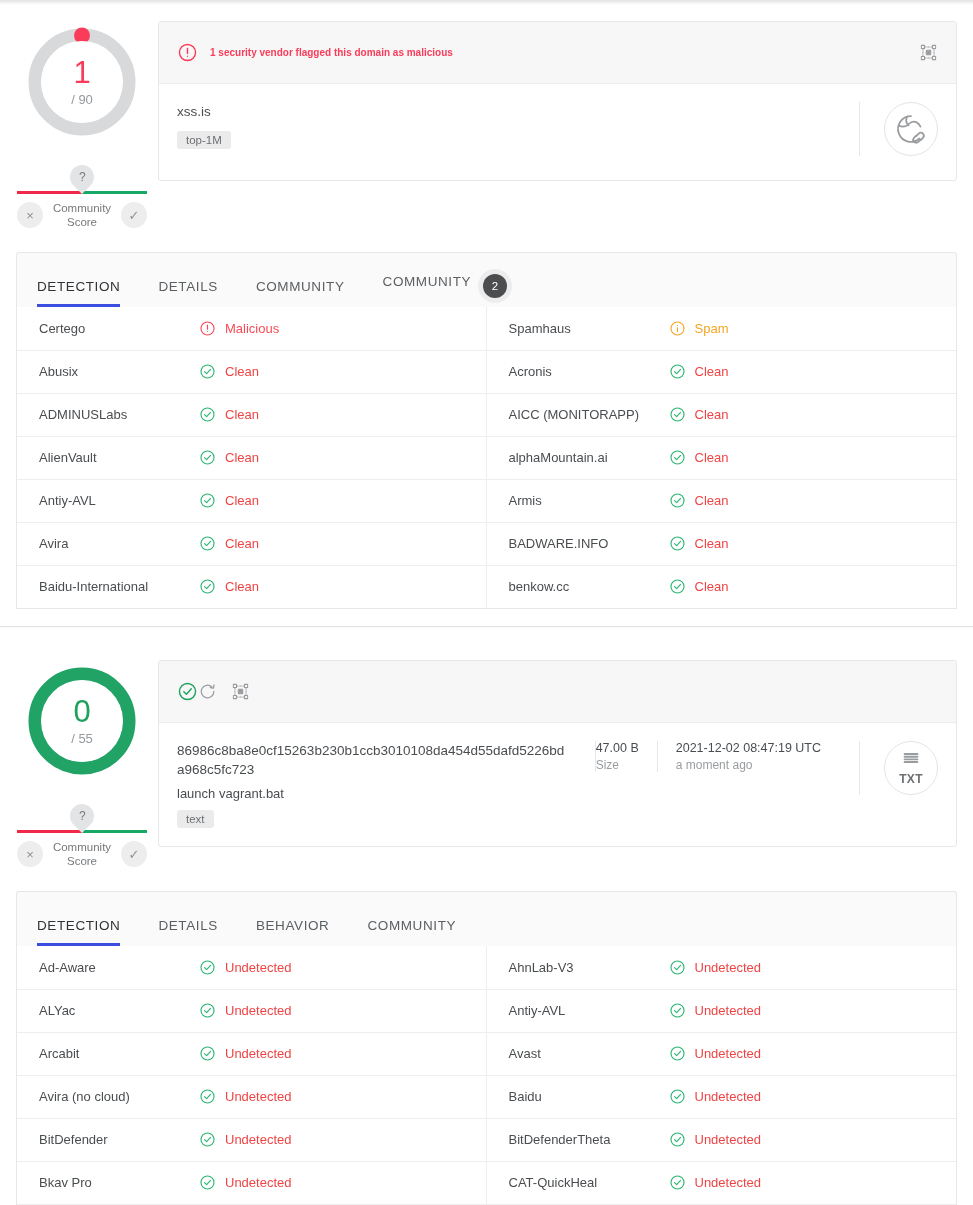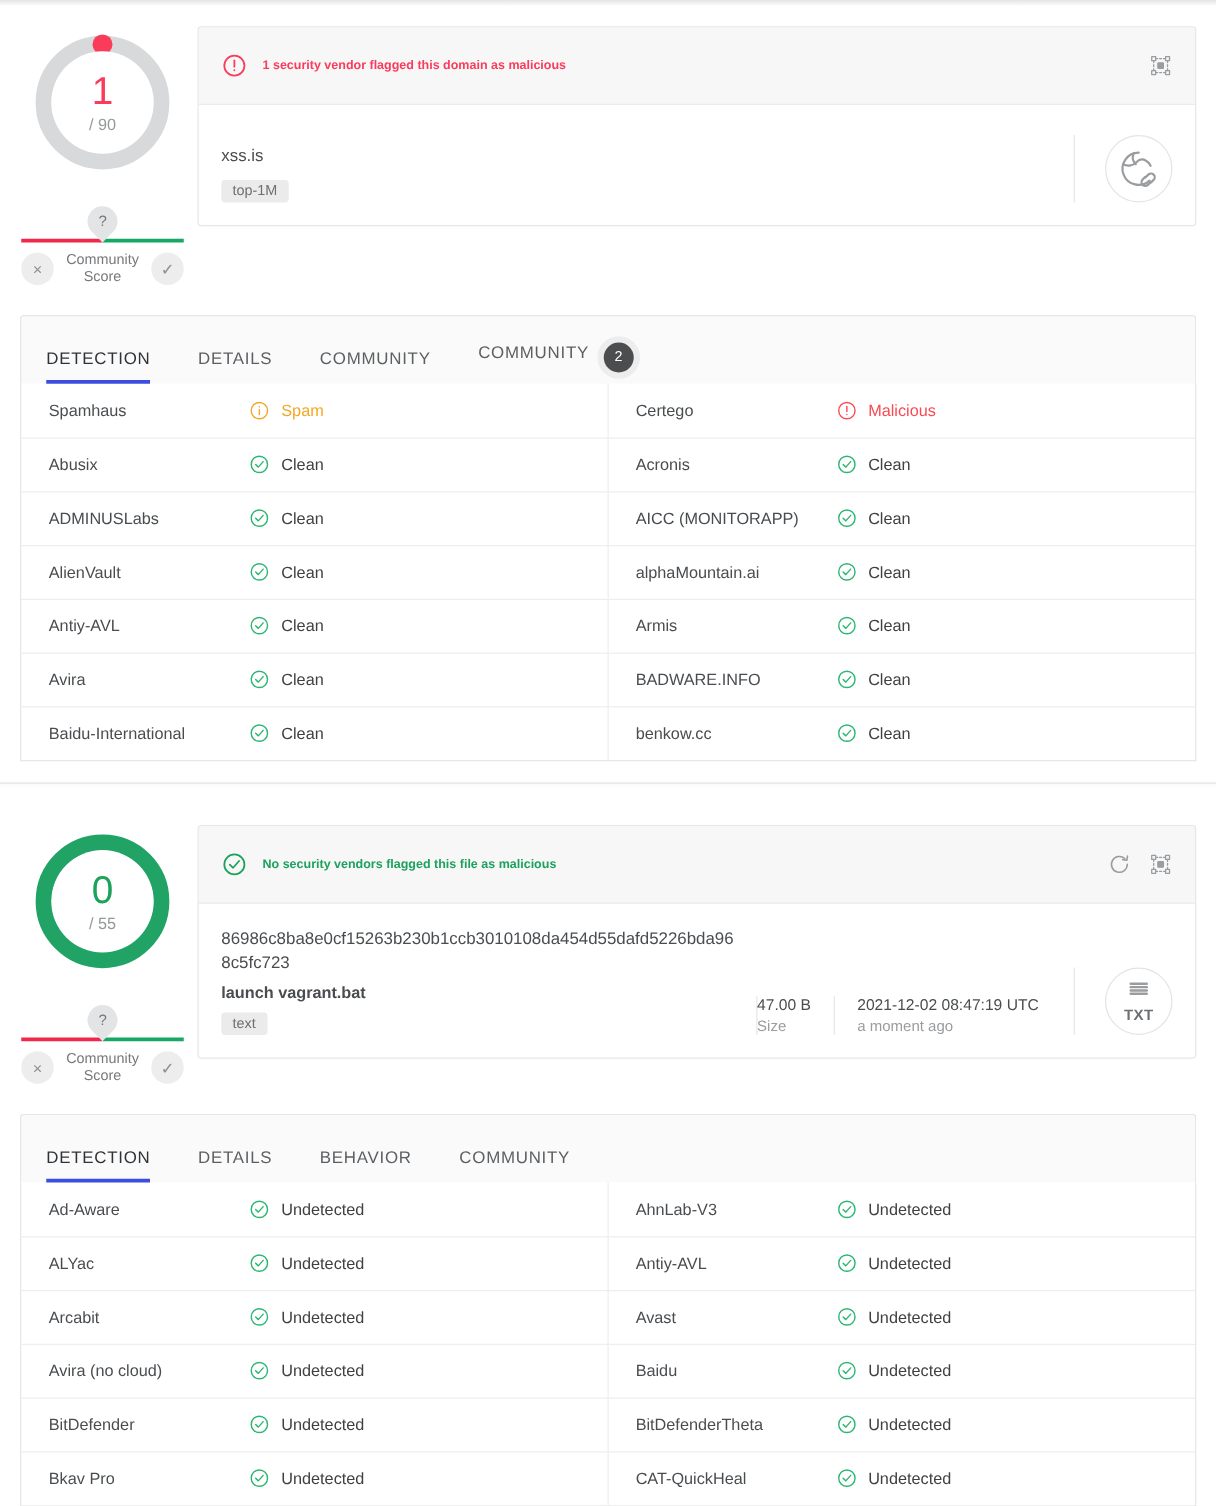--- a/index.html
+++ b/index.html
@@ -152,36 +152,36 @@
     margin-left: 12px;
     flex: 1;
   }
   .banner-text.bad { color: #fa3c5a; }
   .banner-text.good { color: #1da25b; }
   .banner-actions { display: flex; align-items: center; gap: 14px; }
   .icon-btn { cursor: pointer; display: flex; align-items: center; justify-content: center; }
 
   .info-body {
     display: flex;
-    align-items: flex-end;
+    align-items: flex-start;
     padding: 18px 18px 18px 18px;
     min-height: 96px;
+    gap: 10px;
   }
   .info-main { flex: 1; min-width: 0; padding-right: 10px; }
   .target-name {
     font-size: 13.5px;
     color: #4a4d50;
     word-break: break-all;
     line-height: 1.45;
   }
   .target-sub {
     font-size: 13px;
     color: #4a4d50;
     margin-top: 6px;
-    font-weight: bold;
   }
   .tag-row { margin-top: 9px; display: flex; gap: 6px; flex-wrap: wrap; }
   .tag {
     background: #ebebec;
     color: #6d7073;
     font-size: 11.5px;
     padding: 3px 9px;
     border-radius: 3px;
   }
   .meta-col {
@@ -282,21 +282,21 @@
     align-items: center;
     height: 43px;
     padding: 0 0 0 22px;
     border-top: 1px solid #eeeeef;
     font-size: 13px;
   }
   .res-cell:nth-child(1), .res-cell:nth-child(2) { border-top: none; }
   .res-cell:nth-child(odd) { border-right: 1px solid #eeeeef; }
   .vendor { width: 160px; color: #4a4d50; flex: 0 0 160px; }
   .verdict { display: flex; align-items: center; gap: 9px; }
-  .verdict-text { color: #404040; }
+  .verdict-text { color: #ef4444; }
   .verdict-text.malicious { color: #fa4b55; }
   .verdict-text.spam { color: #f5a623; }
 
   .section-divider {
     height: 1px;
     background: #e1e2e4;
     margin-top: 17px;
     box-shadow: 0 1px 3px rgba(0,0,0,0.06);
   }
   .spacer { height: 17px; }
@@ -396,43 +396,43 @@
           <div class="tab">
             <span>COMMUNITY</span>
             <span class="tab-badge-ring">
               <span class="tab-badge">2</span>
             </span>
           </div>
         </div>
       </div>
       <div class="results">
         <div class="res-cell">
+          <div class="vendor">Certego</div>
+          <div class="verdict">
+            <span style="display: flex;">
+              <svg width="17" height="17" viewBox="0 0 24 24" fill="none" stroke="#fa4b55" stroke-width="1.6" stroke-linecap="round" stroke-linejoin="round">
+                <circle cx="12" cy="12" r="9.2"></circle>
+                <line x1="12" y1="7.3" x2="12" y2="13"></line>
+                <line x1="12" y1="16.2" x2="12" y2="16.3"></line>
+              </svg>
+            </span>
+            <span class="verdict-text malicious">Malicious</span>
+          </div>
+        </div>
+        <div class="res-cell">
           <div class="vendor">Spamhaus</div>
           <div class="verdict">
             <span style="display: flex;">
               <svg width="17" height="17" viewBox="0 0 24 24" fill="none" stroke="#f5a623" stroke-width="1.6" stroke-linecap="round" stroke-linejoin="round">
                 <circle cx="12" cy="12" r="9.2"></circle>
                 <line x1="12" y1="11" x2="12" y2="16.4"></line>
                 <line x1="12" y1="7.6" x2="12" y2="7.7"></line>
               </svg>
             </span>
             <span class="verdict-text spam">Spam</span>
-          </div>
-        </div>
-        <div class="res-cell">
-          <div class="vendor">Certego</div>
-          <div class="verdict">
-            <span style="display: flex;">
-              <svg width="17" height="17" viewBox="0 0 24 24" fill="none" stroke="#fa4b55" stroke-width="1.6" stroke-linecap="round" stroke-linejoin="round">
-                <circle cx="12" cy="12" r="9.2"></circle>
-                <line x1="12" y1="7.3" x2="12" y2="13"></line>
-                <line x1="12" y1="16.2" x2="12" y2="16.3"></line>
-              </svg>
-            </span>
-            <span class="verdict-text malicious">Malicious</span>
           </div>
         </div>
         <div class="res-cell">
           <div class="vendor">Abusix</div>
           <div class="verdict">
             <span style="display: flex;">
               <svg width="17" height="17" viewBox="0 0 24 24" fill="none" stroke="#2cb673" stroke-width="1.6" stroke-linecap="round" stroke-linejoin="round">
                 <circle cx="12" cy="12" r="9.2"></circle>
                 <polyline points="7.8,12.2 10.8,15.1 16.3,8.9"></polyline>
               </svg>
@@ -604,21 +604,20 @@
           </div>
         </div>
         <div class="info-card">
           <div class="info-banner">
             <span style="display: flex;">
               <svg width="21" height="21" viewBox="0 0 24 24" fill="none" stroke="#1da25b" stroke-width="1.6" stroke-linecap="round" stroke-linejoin="round">
                 <circle cx="12" cy="12" r="9.2"></circle>
                 <polyline points="7.8,12.2 10.8,15.1 16.3,8.9"></polyline>
               </svg>
             </span>
-            <div class="banner-text good">No security vendors flagged this file as malicious</div>
             <div class="banner-actions">
               <span class="icon-btn">
                 <svg width="19" height="19" viewBox="0 0 24 24" fill="none" stroke="#9a9d9f" stroke-width="1.6" stroke-linecap="round" stroke-linejoin="round">
                   <path d="M20 12a8 8 0 1 1-2.6-5.9"></path>
                   <polyline points="20.2,3.6 19.6,7.8 15.4,7.2"></polyline>
                 </svg>
               </span>
               <span class="icon-btn">
                 <svg width="19" height="19" viewBox="0 0 24 24" fill="none" stroke="#9a9d9f" stroke-width="1.3" stroke-linecap="round" stroke-linejoin="round">
                   <rect x="3" y="3" width="4" height="4"></rect>

